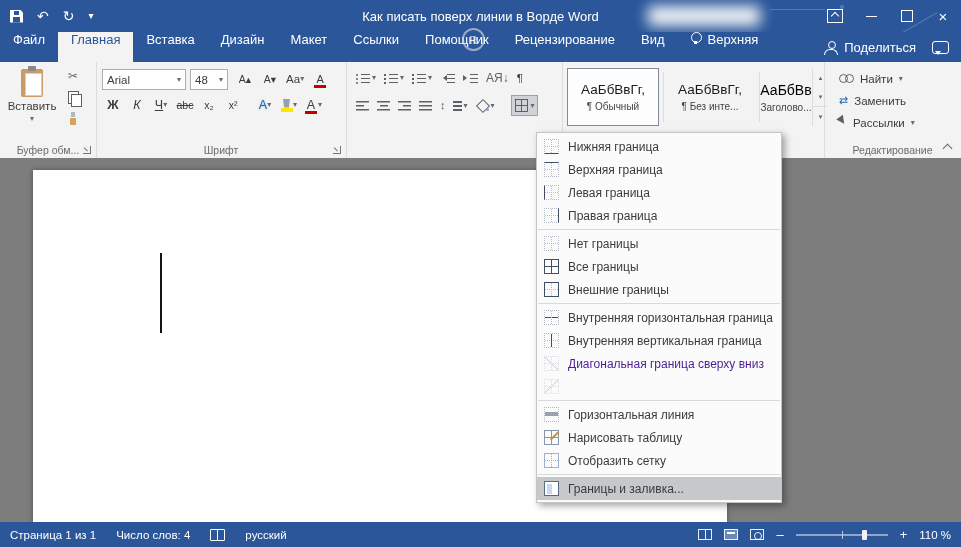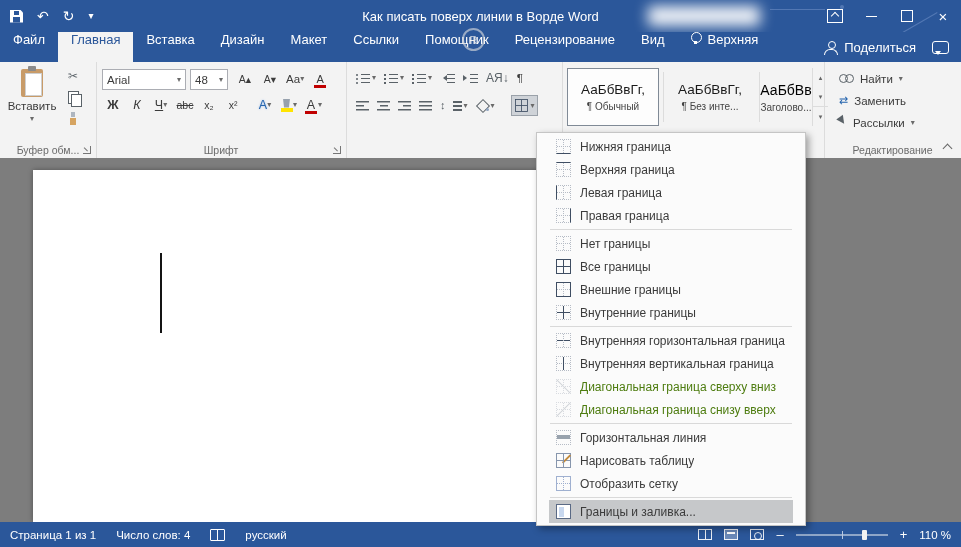--- a/index.html
+++ b/index.html
@@ -176,25 +176,25 @@
   .swapg{color:#2565ae;font-size:11px;line-height:1;}
   .selarr{width:0;height:0;border:4px solid transparent;border-top:8px solid #5a6268;transform:rotate(-35deg);margin-top:-2px;}
   .collapse{position:absolute;right:6px;bottom:5px;width:16px;height:12px;display:flex;align-items:center;justify-content:center;}
   .chevup{width:6px;height:6px;border-left:1.5px solid #666;border-top:1.5px solid #666;transform:rotate(45deg);margin-top:3px;}
   
   .doc{position:absolute;top:158px;left:0;width:961px;height:364px;background:#7d7d7d;}
   .page{position:absolute;left:33px;top:12px;width:694px;height:352px;background:#fff;box-shadow:0 0 5px rgba(0,0,0,.35);}
   .vline{position:absolute;left:127px;top:83px;width:2px;height:80px;background:#141414;}
   
   .menu{position:absolute;left:536px;top:132px;width:244px;background:#fbfbfb;border:1px solid #c5c5c5;
-        box-shadow:3px 3px 7px rgba(0,0,0,.35);padding:2px 12px;z-index:100;font-size:12px;color:#3b3b3b;}
+        box-shadow:3px 3px 7px rgba(0,0,0,.35);padding:2px 0;z-index:100;font-size:12px;color:#3b3b3b;}
   .mi{height:23px;display:flex;align-items:center;gap:9px;padding:0 8px 0 7px;white-space:nowrap;}
   .mi .ml{overflow:hidden;text-overflow:ellipsis;}
   .mi.sel{background:#c6c8ca;}
-  .mi.dis{color:#4d7c0f;}
+  .mi.dis{color:#4c1d95;}
   .mi.dis .bi{opacity:.5;}
   .msep{height:0;border-top:1px solid #d9d9d9;margin:2px 1px;}
   
   .status{position:absolute;left:0;right:0;bottom:0;height:25px;background:#2b579a;color:#fff;
           font-size:11.5px;display:flex;align-items:center;padding:0 10px;gap:20px;box-sizing:border-box;}
   .book{width:13px;height:10px;border:1.2px solid #fff;border-radius:1px;position:relative;}
   .book::after{content:"";position:absolute;left:5.5px;top:0;bottom:0;width:0;border-left:1px solid #fff;}
   .sright{margin-left:auto;display:flex;align-items:center;gap:12px;}
   .vic{width:14px;height:11px;border:1px solid rgba(255,255,255,.9);box-sizing:border-box;position:relative;}
   .vic.read::after{content:"";position:absolute;left:6px;top:0;bottom:0;border-left:1px solid rgba(255,255,255,.9);}
@@ -500,26 +500,20 @@
         <span class="h"></span>
       </span>
       <span class="ml">Все границы</span>
     </div>
   <div class="mi">
       <span class="bi b-out">
         <span class="h"></span>
       </span>
       <span class="ml">Внешние границы</span>
     </div>
-  <div class="mi">
-      <span class="bi b-in">
-        <span class="h"></span>
-      </span>
-      <span class="ml">Внутренние границы</span>
-    </div>
   <div class="msep"></div>
   <div class="mi">
       <span class="bi b-ih">
         <span class="h"></span>
       </span>
       <span class="ml">Внутренняя горизонтальная граница</span>
     </div>
   <div class="mi">
       <span class="bi b-iv">
         <span class="h"></span>
@@ -531,21 +525,20 @@
         <span class="h"></span>
         <span class="d"></span>
       </span>
       <span class="ml">Диагональная граница сверху вниз</span>
     </div>
   <div class="mi dis">
       <span class="bi b-du">
         <span class="h"></span>
         <span class="d"></span>
       </span>
-      <span class="ml">Диагональная граница снизу вверх</span>
     </div>
   <div class="msep"></div>
   <div class="mi">
       <span class="bi b-hl">
         <span class="h"></span>
       </span>
       <span class="ml">Горизонтальная линия</span>
     </div>
   <div class="mi">
       <span class="bi b-dt">

